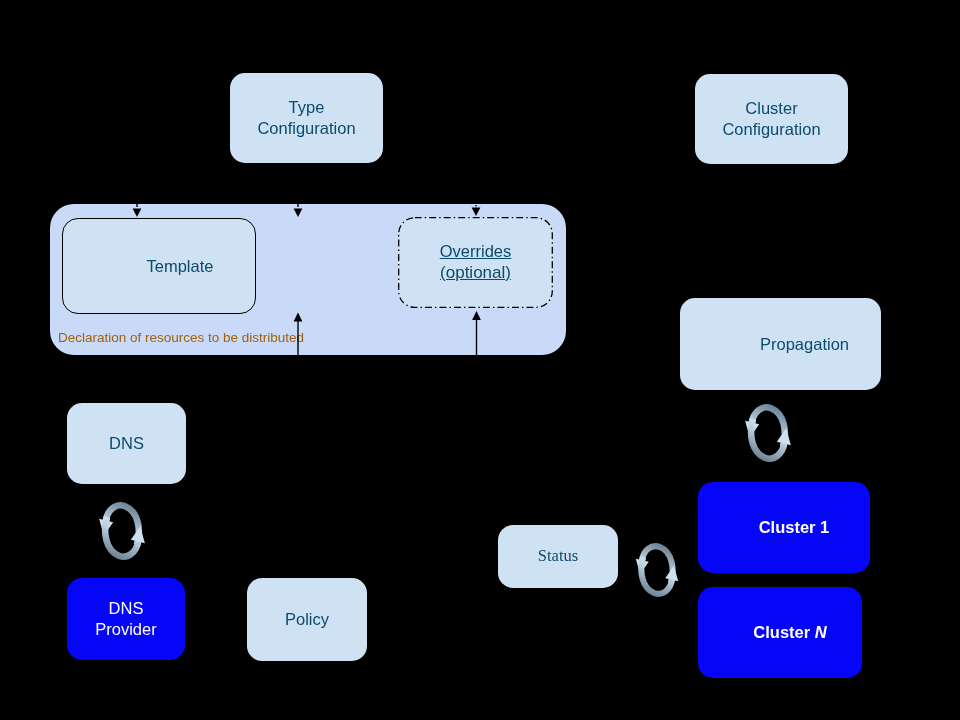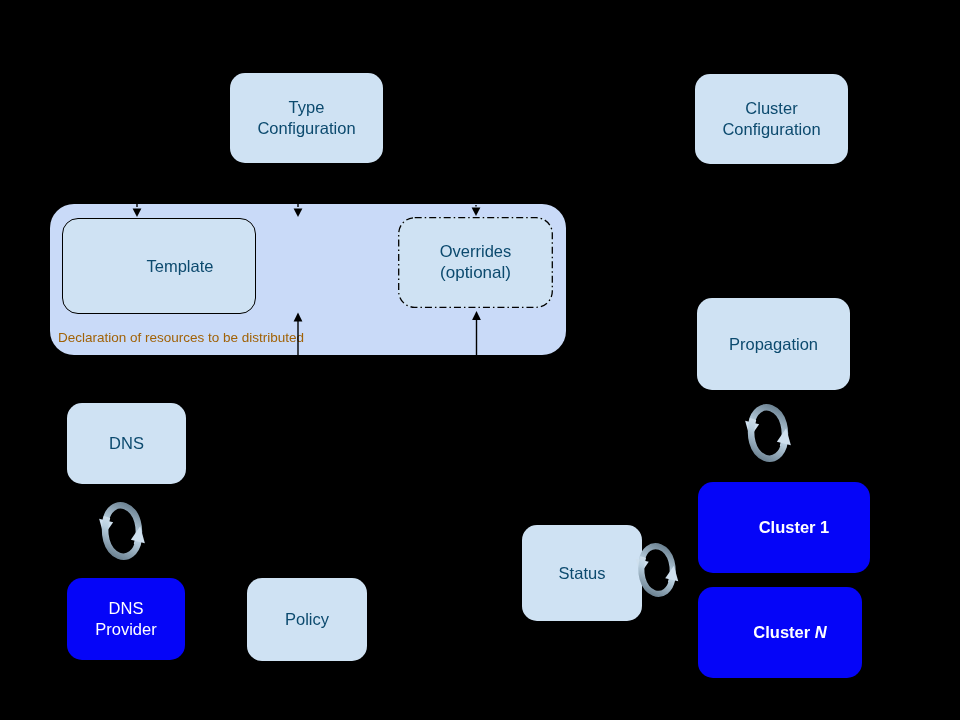--- a/index.html
+++ b/index.html
@@ -77,44 +77,44 @@
 Configuration</div>
 
   <div class="box light" style="left:695px; top:74px; width:153px; height:90px;">Cluster
 Configuration</div>
 
   <div class="box group" style="left:50px; top:204px; width:516px; height:151px;"></div>
 
   <div class="box inner" style="left:62px; top:218px; width:150px; height:94px;padding-left:42px;">Template</div>
 
 
-  <div class="box light" style="left:398px; top:217px; width:155px; height:91px; border-radius:16px;">
+  <div class="box light" style="left:398px; top:217px; width:155px; height:91px; border-radius:16px;text-decoration:underline;">
     <span>Overrides</span>
     <span class="sublabel">(optional)</span>
   </div>
 
   <div class="caption" style="left:58px; top:330px;">Declaration of resources to be distributed</div>
 
   <div class="box light" style="left:67px; top:403px; width:119px; height:81px;">DNS</div>
 
 
   <div class="box blue" style="left:67px; top:578px; width:118px; height:82px;">DNS
 Provider</div>
 
   <div class="box light" style="left:247px; top:578px; width:120px; height:83px;">Policy</div>
 
-  <div class="box light" style="left:697px; top:298px; width:153px; height:92px;">Propagation</div>
+  <div class="box light" style="left:680px; top:298px; width:153px; height:92px;padding-left:48px;">Propagation</div>
 
   <div class="box blue bold" style="left:698px; top:482px; width:152px; height:91px;">Cluster 1</div>
 
   <div class="box blue bold" style="left:698px; top:587px; width:144px; height:91px;">
     <span><span>Cluster </span><i>N</i></span>
   </div>
 
-  <div class="box light" style="left:522px; top:525px; width:120px; height:96px;">Status</div>
+  <div class="box light" style="left:498px; top:525px; width:120px; height:63px;font-family:Liberation Serif, serif;">Status</div>
 
   <svg class="sync" viewBox="0 0 60 80" style="left:94px; top:493px; width:56px; height:76px;">
       <use href="#syncIcon"></use>
     </svg>
 
   <svg class="sync" viewBox="0 0 60 80" style="left:740px; top:395px; width:56px; height:76px;">
       <use href="#syncIcon"></use>
     </svg>
 
   <svg class="sync" viewBox="0 0 60 80" style="left:631px; top:533px; width:52px; height:74px;">

